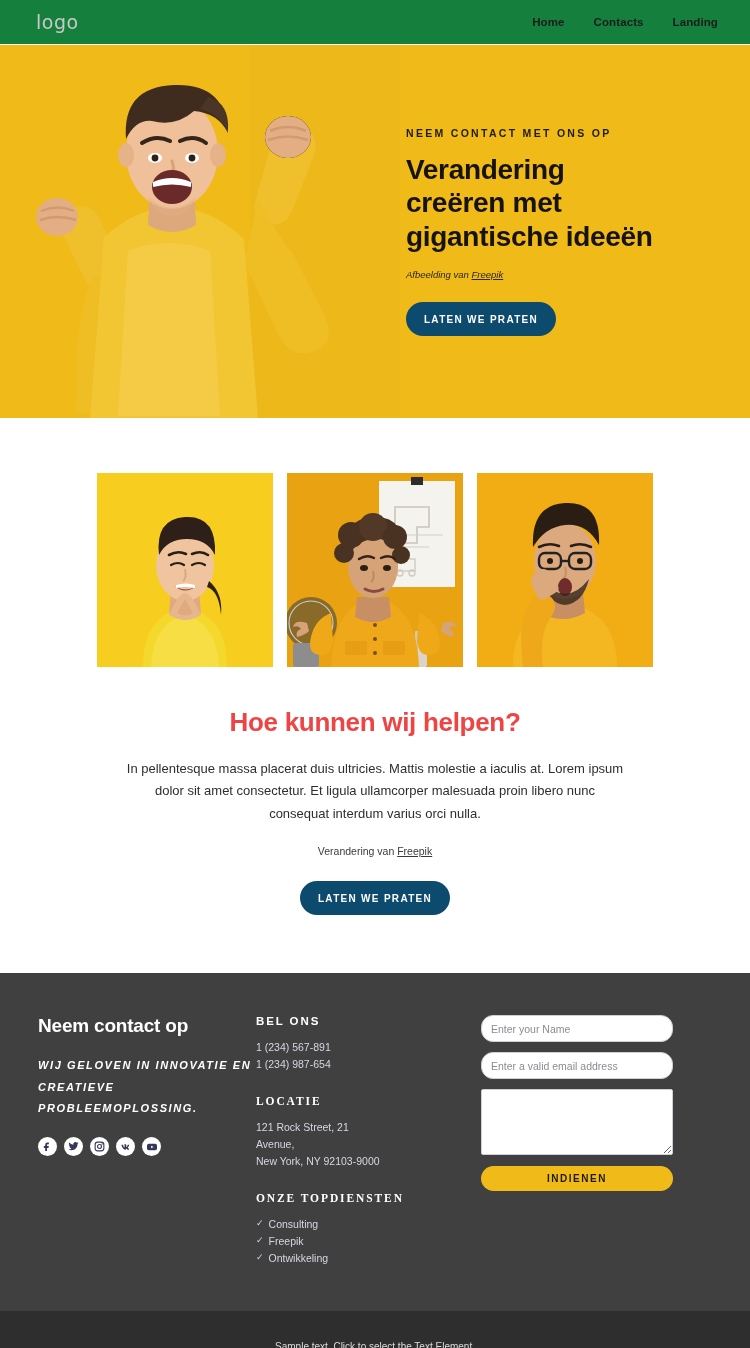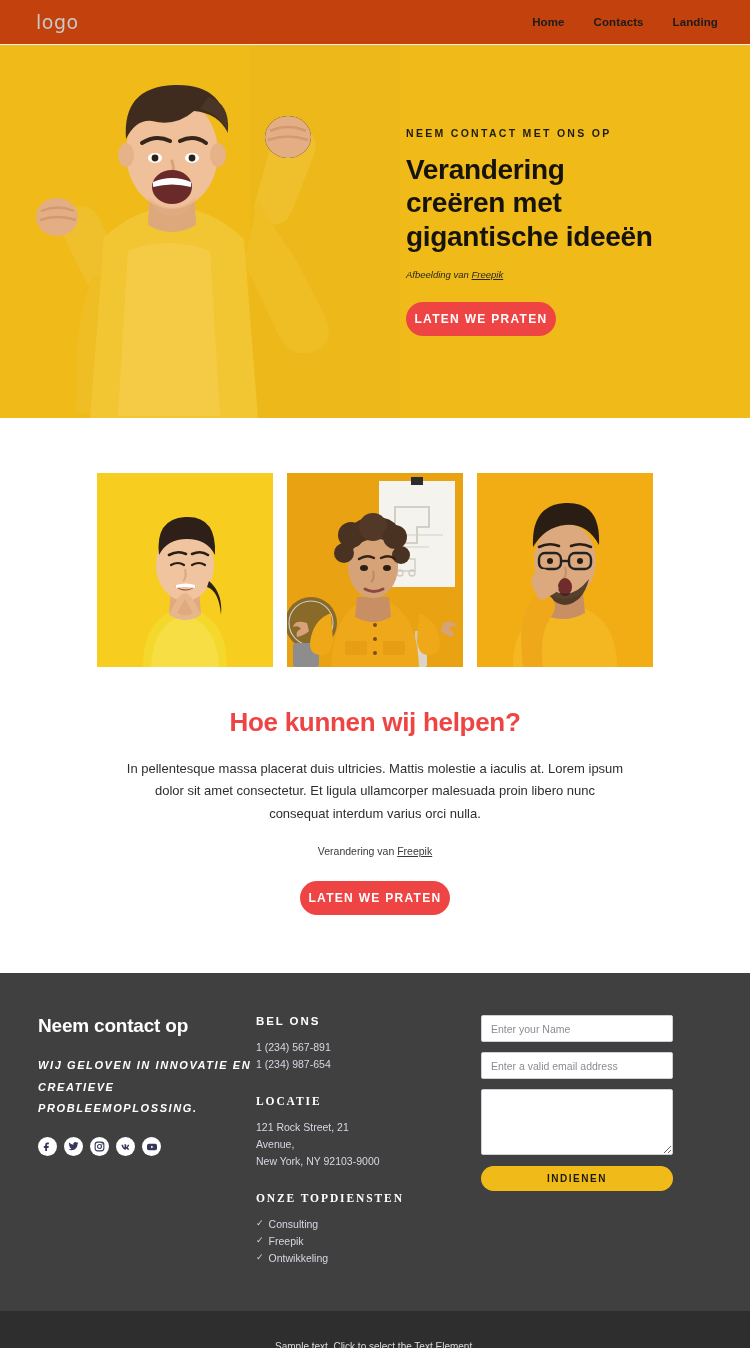--- a/index.html
+++ b/index.html
@@ -9,21 +9,21 @@
     background: #ffffff;
     font-family: "Liberation Sans", sans-serif;
     overflow: hidden;
   }
   .page { position: relative; width: 750px; height: 1348px; background:#fff; }
 
   
   .header {
     position: relative;
     height: 45px;
-    background: #c2410c;
+    background: #15803d;
     display: flex;
     align-items: center;
     justify-content: space-between;
     padding: 0 32px 0 36px;
     border-bottom: 1px solid #f2f2f2;
   }
   .logo {
     font-size: 19px;
     color: #c9c9c9;
     letter-spacing: 0.5px;
@@ -86,23 +86,23 @@
     margin-bottom: 22px;
   }
   .credit a { color: #2b2717; text-decoration: underline; }
   .btn-dark {
     display: inline-flex;
     align-items: center;
     justify-content: center;
     width: 150px;
     height: 34px;
     border-radius: 20px;
-    background: #ef4444;
+    background: #0c4a6e;
     color: #ffffff;
-    font-size: 12px;
+    font-size: 10px;
     font-weight: bold;
     letter-spacing: 1.3px;
     border: none;
     cursor: pointer;
     font-family: "Liberation Sans", sans-serif;
   }
 
   
   .mid { background: #ffffff; padding-top: 55px; }
   .gallery {
@@ -213,21 +213,21 @@
     gap: 5px;
   }
   .tick { color: #d6d7e2; font-size: 9px; }
 
   .field {
     display: block;
     width: 192px;
     height: 27px;
     background: #ffffff;
     border: 1px solid #cfcfd8;
-    border-radius: 2px;
+    border-radius: 12px;
     padding: 8px 9px;
     font-size: 10.5px;
     color: #8b8b93;
     font-family: "Liberation Sans", sans-serif;
     margin-bottom: 10px;
     outline: none;
   }
   .field::placeholder { color: #8b8b93; }
   .area {
     display: block;

